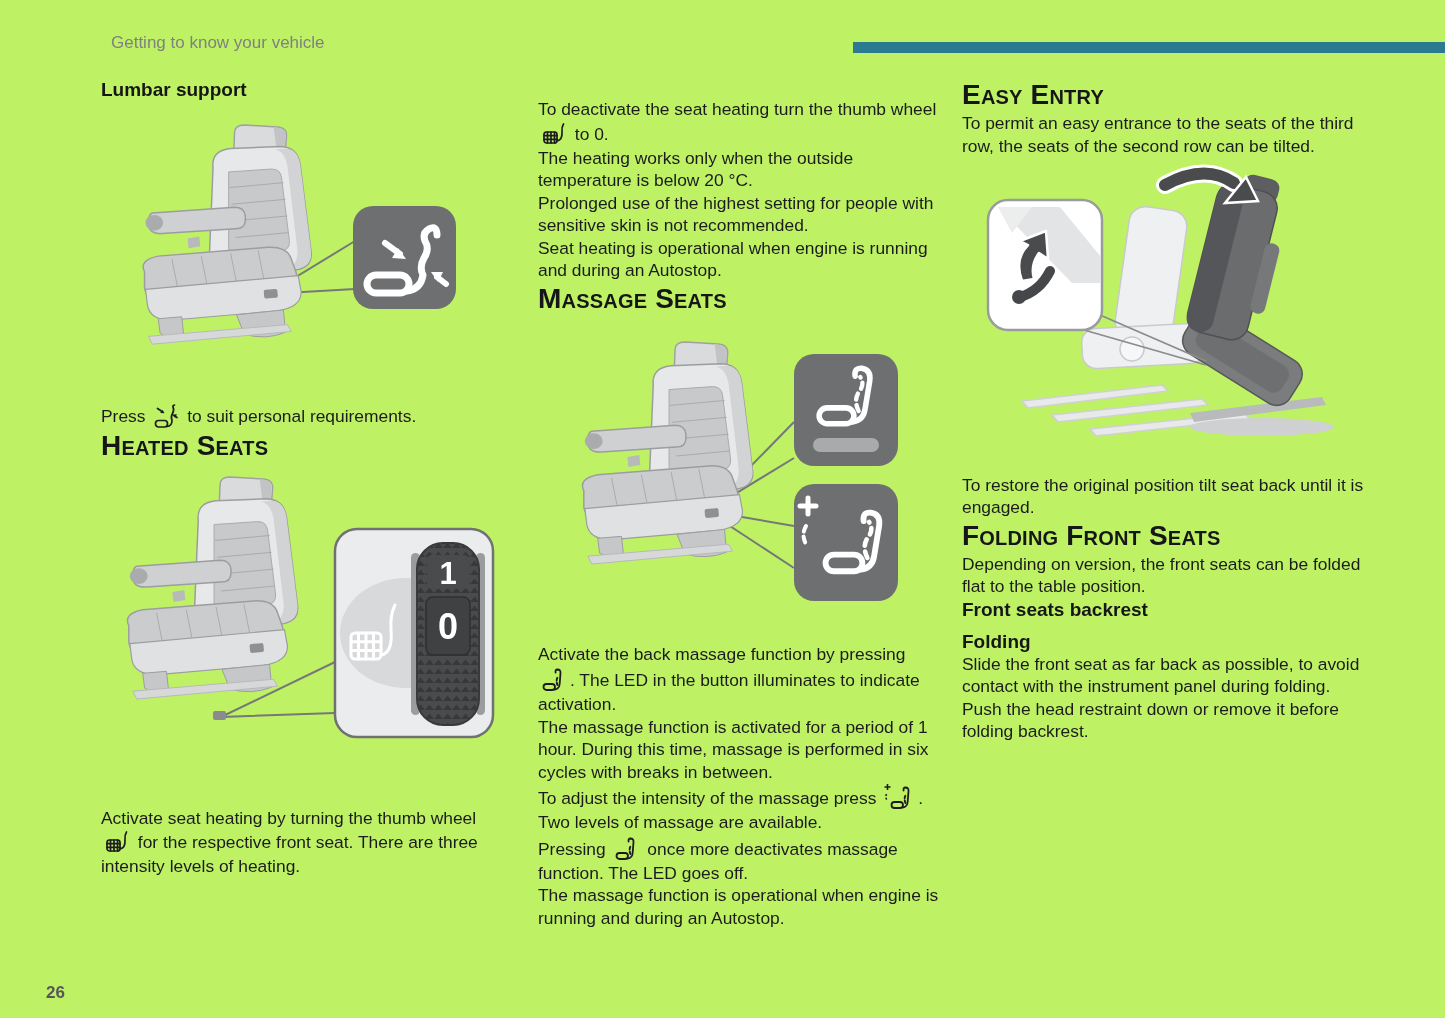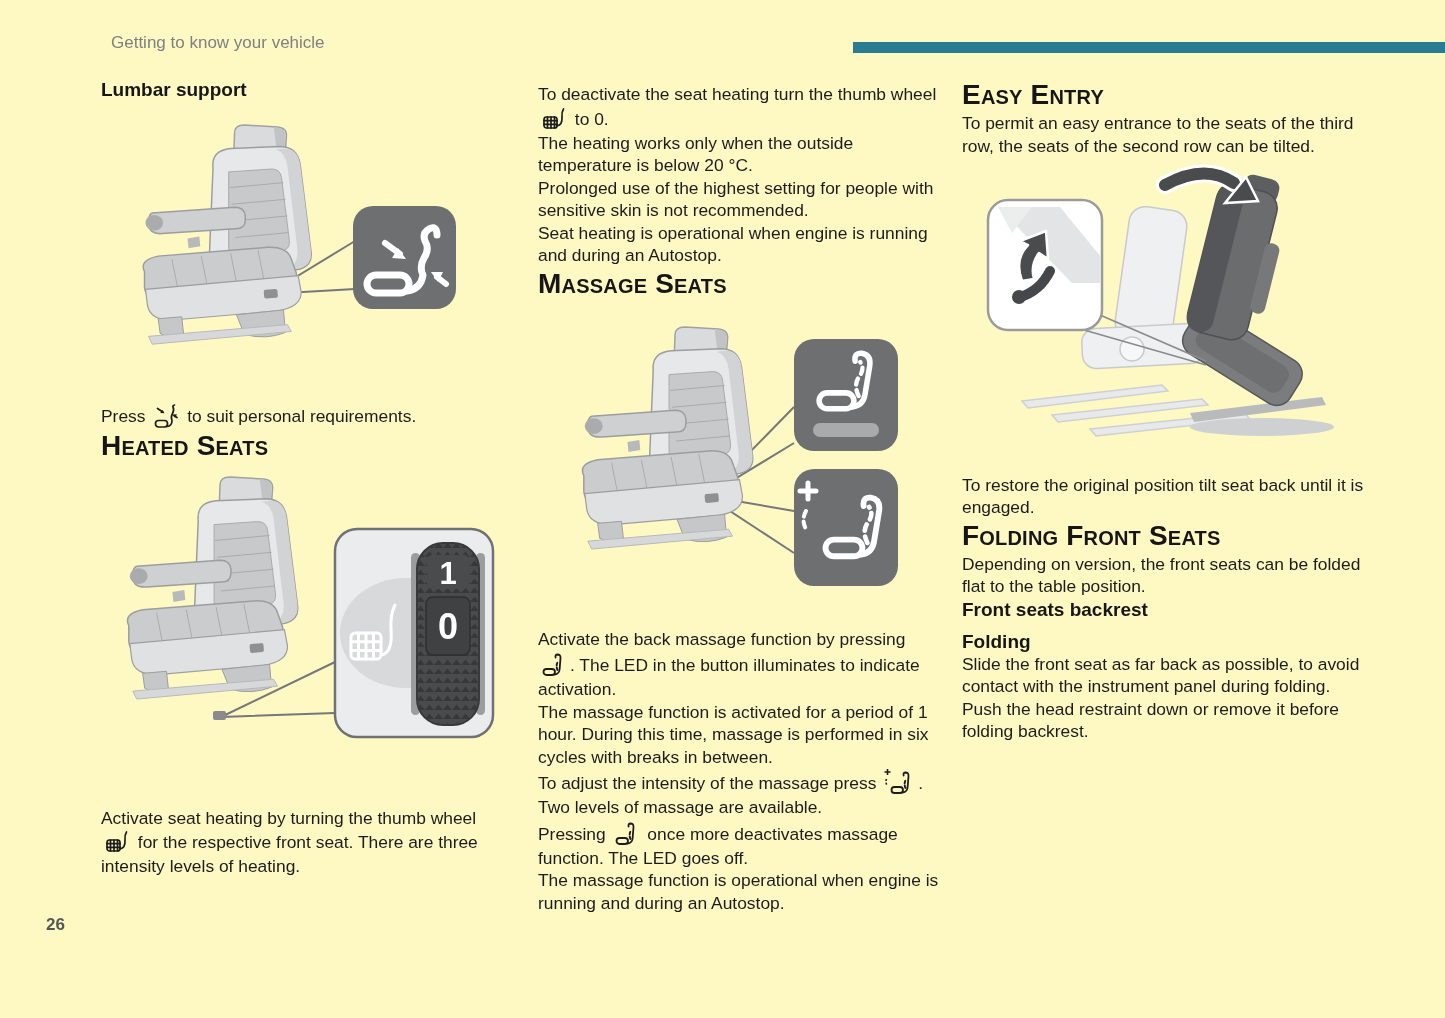--- a/index.html
+++ b/index.html
@@ -1,24 +1,24 @@
 <!DOCTYPE html>
 <html><head>
 <meta charset="utf-8">
 <style>
   html,body{margin:0;padding:0;}
   body{
     width:1445px;height:1018px;position:relative;background:#ffffff;
     font-family:"Liberation Sans","DejaVu Sans",sans-serif;color:#1c1c1e;
     overflow:hidden;
   }
-  .page{position:absolute;inset:0;background:#fef9c3;}
+  .page{position:absolute;inset:0;background:#bef264;}
   .header-title{position:absolute;left:111px;top:33px;font-size:17px;color:#7f8082;}
   .accent-bar{position:absolute;left:853px;right:0;top:42px;height:11px;background:#2a7b91;}
-  .page-number{position:absolute;left:46px;top:915px;font-size:17px;font-weight:bold;color:#55565a;}
+  .page-number{position:absolute;left:46px;top:983px;font-size:17px;font-weight:bold;color:#55565a;}
   .col{position:absolute;top:78px;}
   .col1{left:101px;width:400px;}
   .col2{left:538px;width:404px;}
   .col3{left:962px;width:402px;}
   h2.section{
     font-size:28px;line-height:34px;font-weight:bold;margin:0;
     font-variant:small-caps;letter-spacing:.2px;color:#161618;
   }
   h3.sub{font-size:19px;line-height:23px;font-weight:bold;margin:0;color:#161618;}
   p.body{font-size:17.4px;line-height:22.5px;margin:0;}
@@ -177,21 +177,21 @@
       <span>Activate seat heating by turning the thumb wheel</span>
       <span class="inline-icon"><svg width="26" height="26">
             <use href="#sym-heat-inline"></use>
           </svg></span>
       <span>for the respective front seat. There are three intensity levels of heating.</span>
     </p>
   </div>
 
   <div class="col col2">
 
-    <p class="body" style="margin-top:5px">
+    <p class="body" style="margin-top:20px">
       <span>To deactivate the seat heating turn the thumb wheel</span>
       <span class="inline-icon"><svg width="26" height="26">
             <use href="#sym-heat-inline"></use>
           </svg></span>
       <span>to 0.</span><br>
       <span>The heating works only when the outside temperature is below 20 °C.</span><br>
       <span>Prolonged use of the highest setting for people with sensitive skin is not recommended.</span><br>
       <span>Seat heating is operational when engine is running and during an Autostop.</span>
     </p>
 

